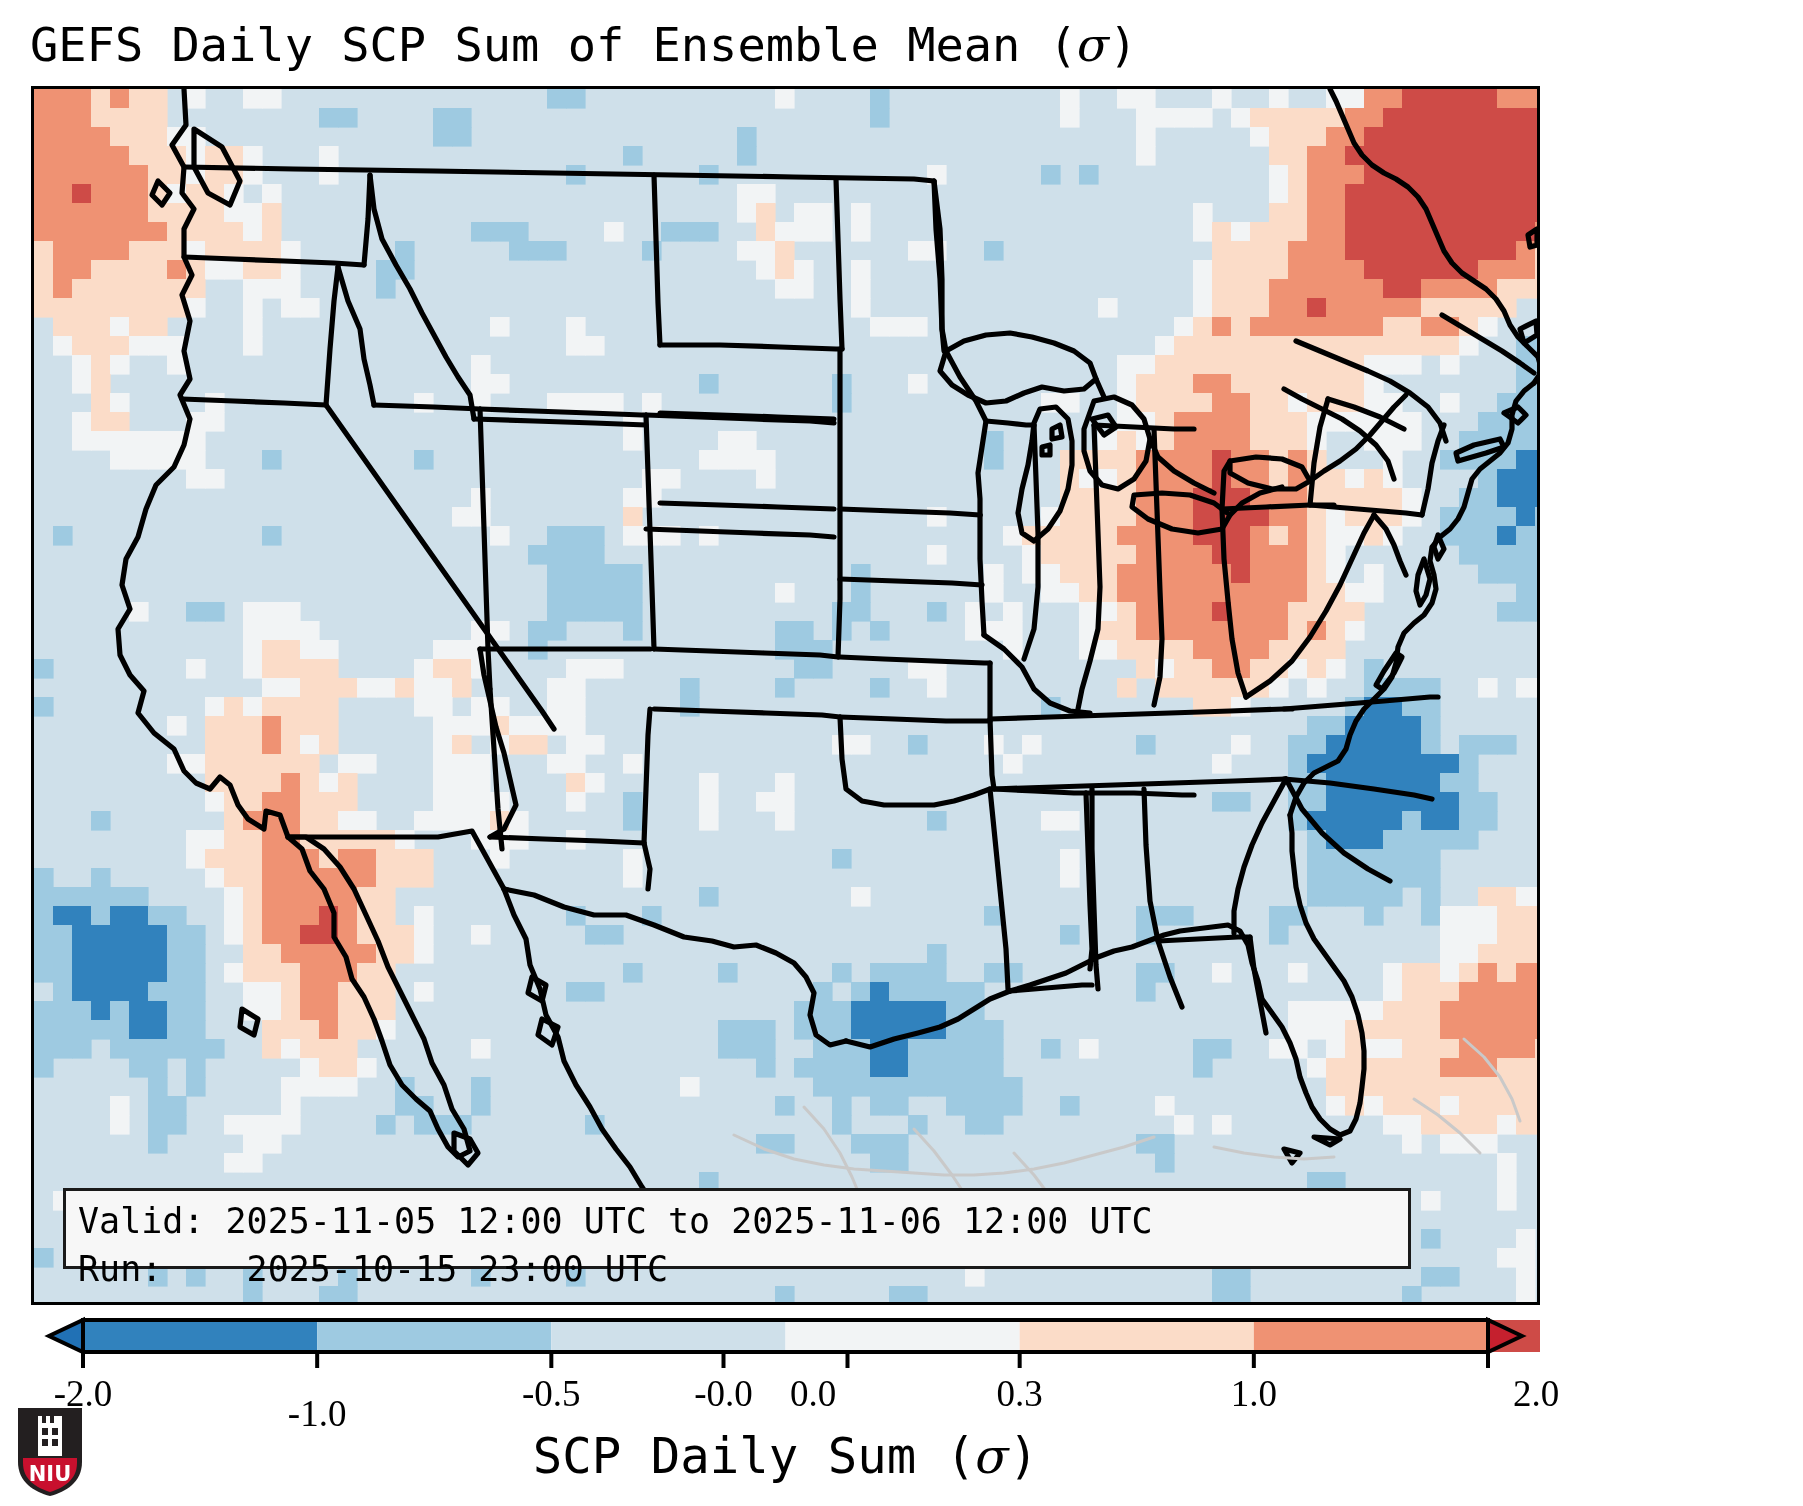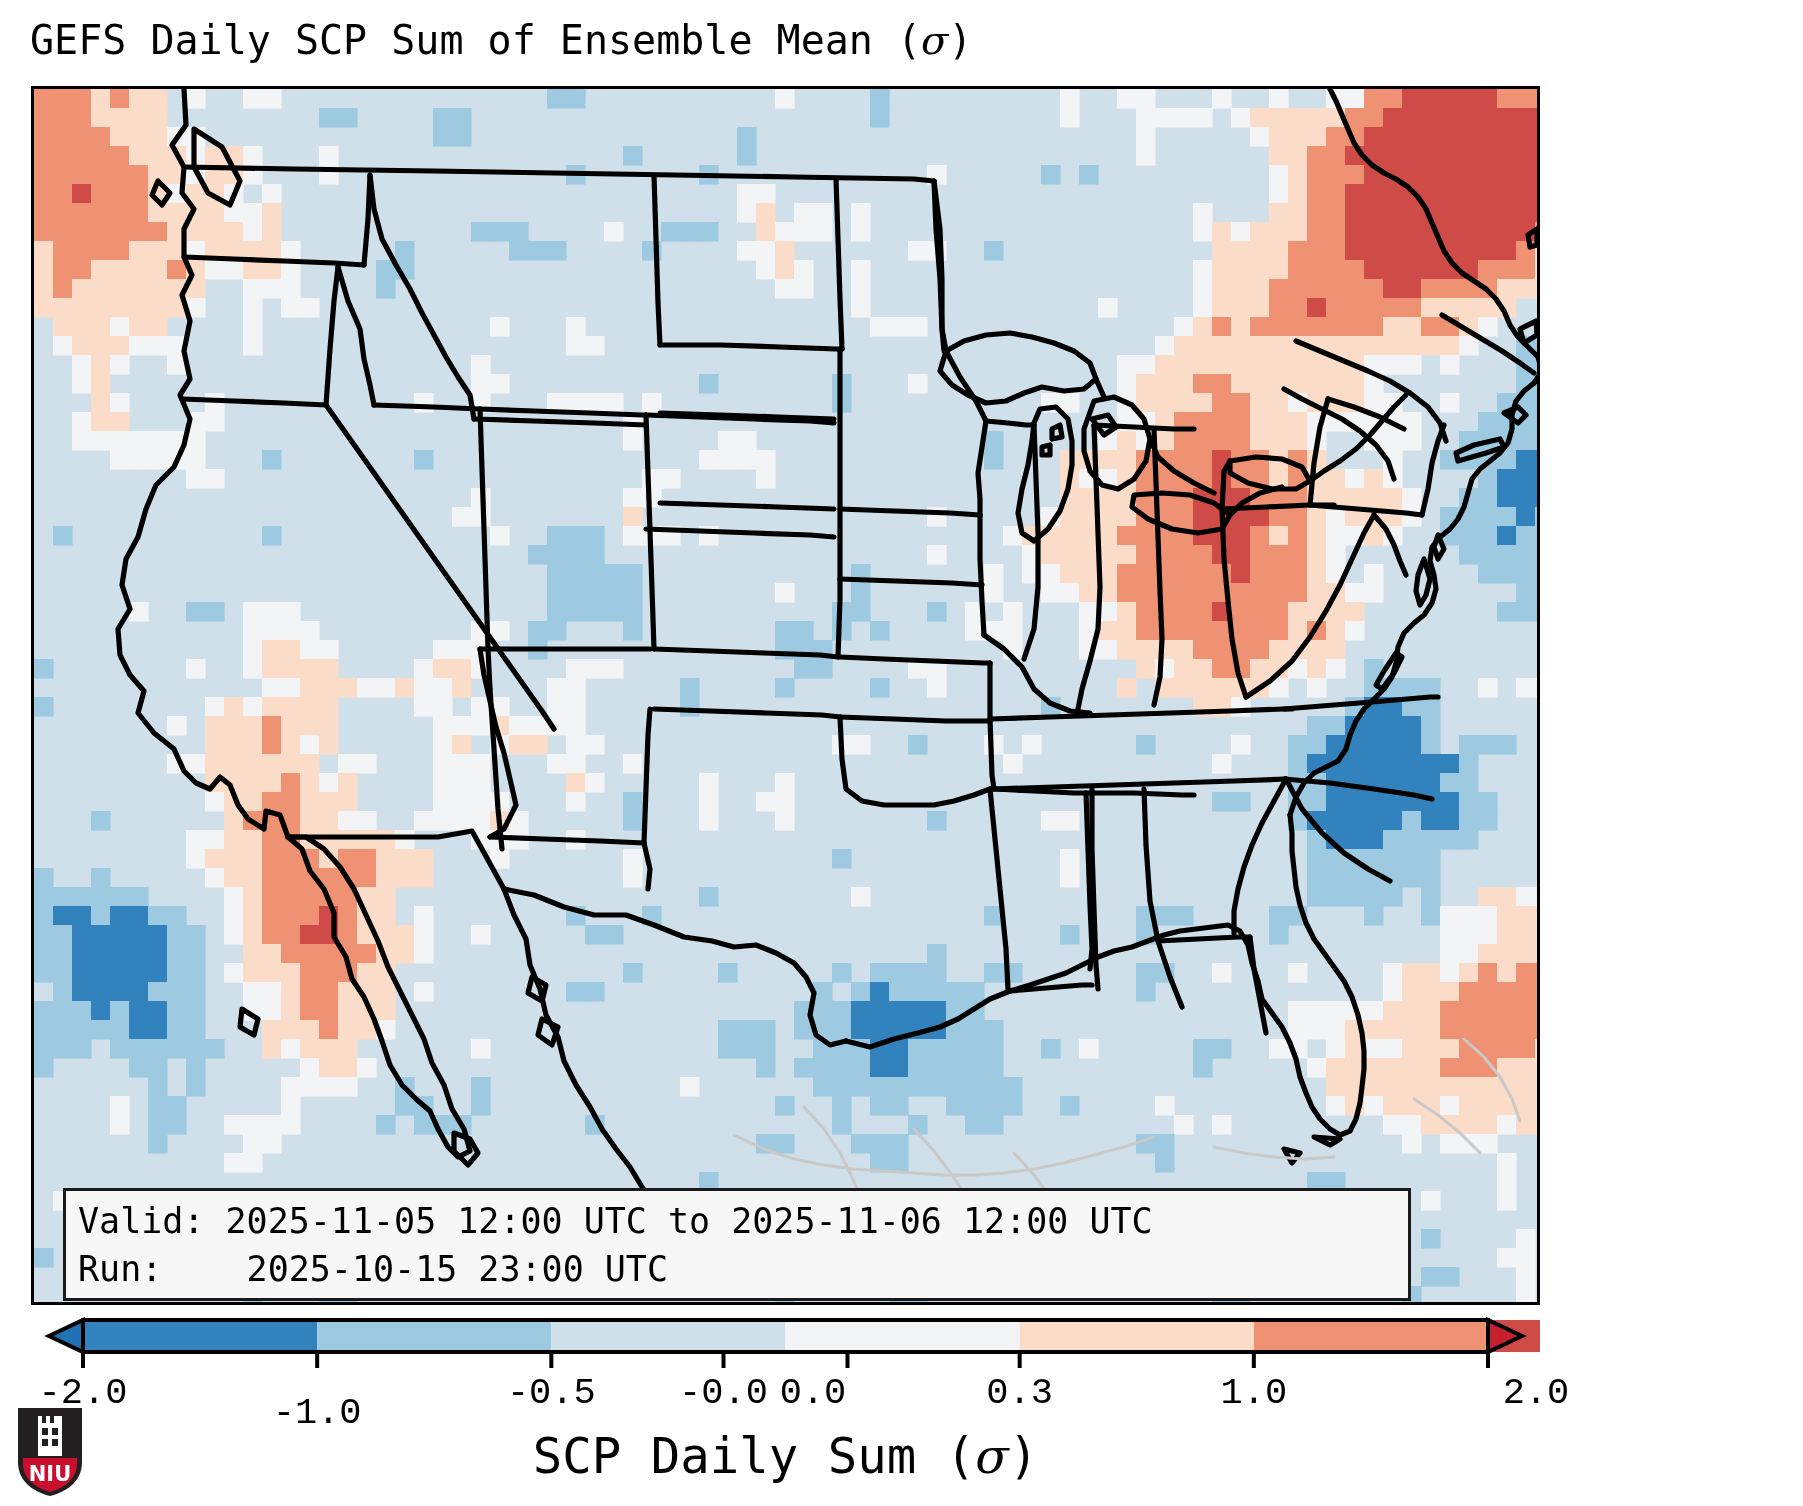--- a/index.html
+++ b/index.html
@@ -21,21 +21,21 @@
     width: 1803px;
     height: 1506px;
     background: #ffffff;
   }
 
   
   #title {
     position: absolute;
     left: 30px;
     top: 17px;
-    font-size: 40px;
+    font-size: 47px;
     font-family: "DejaVu Sans Mono", monospace;
     color: #000000;
     white-space: pre;
     letter-spacing: 0px;
   }
   #title .sym { font-family: "DejaVu Serif", serif; font-style: italic; }
 
   
   #map-axes {
     position: absolute;
@@ -55,21 +55,21 @@
     height: 1213px;
     display: block;
   }
 
   
   #info-box {
     position: absolute;
     left: 63px;
     top: 1188px;
     width: 1348px;
-    height: 113px;
+    height: 81px;
     background: #f7f7f7;
     border: 3px solid #1a1a1a;
     box-sizing: border-box;
     padding: 6px 12px 0 12px;
   }
   #info-box .line {
     font-family: "DejaVu Sans Mono", monospace;
     font-size: 35px;
     line-height: 48px;
     color: #000000;
@@ -90,21 +90,21 @@
     position: absolute;
     left: 31px;
     top: 1372px;
     width: 1509px;
     height: 44px;
   }
   #cbar-ticklabels span {
     position: absolute;
     top: 0;
     transform: translateX(-50%);
-    font-family: Liberation Mono, monospace;
+    font-family: Liberation Serif, serif;
     font-size: 37px;
     color: #000000;
     white-space: pre;
   }
 
   #cbar-label {
     position: absolute;
     left: 31px;
     top: 1428px;
     width: 1509px;

